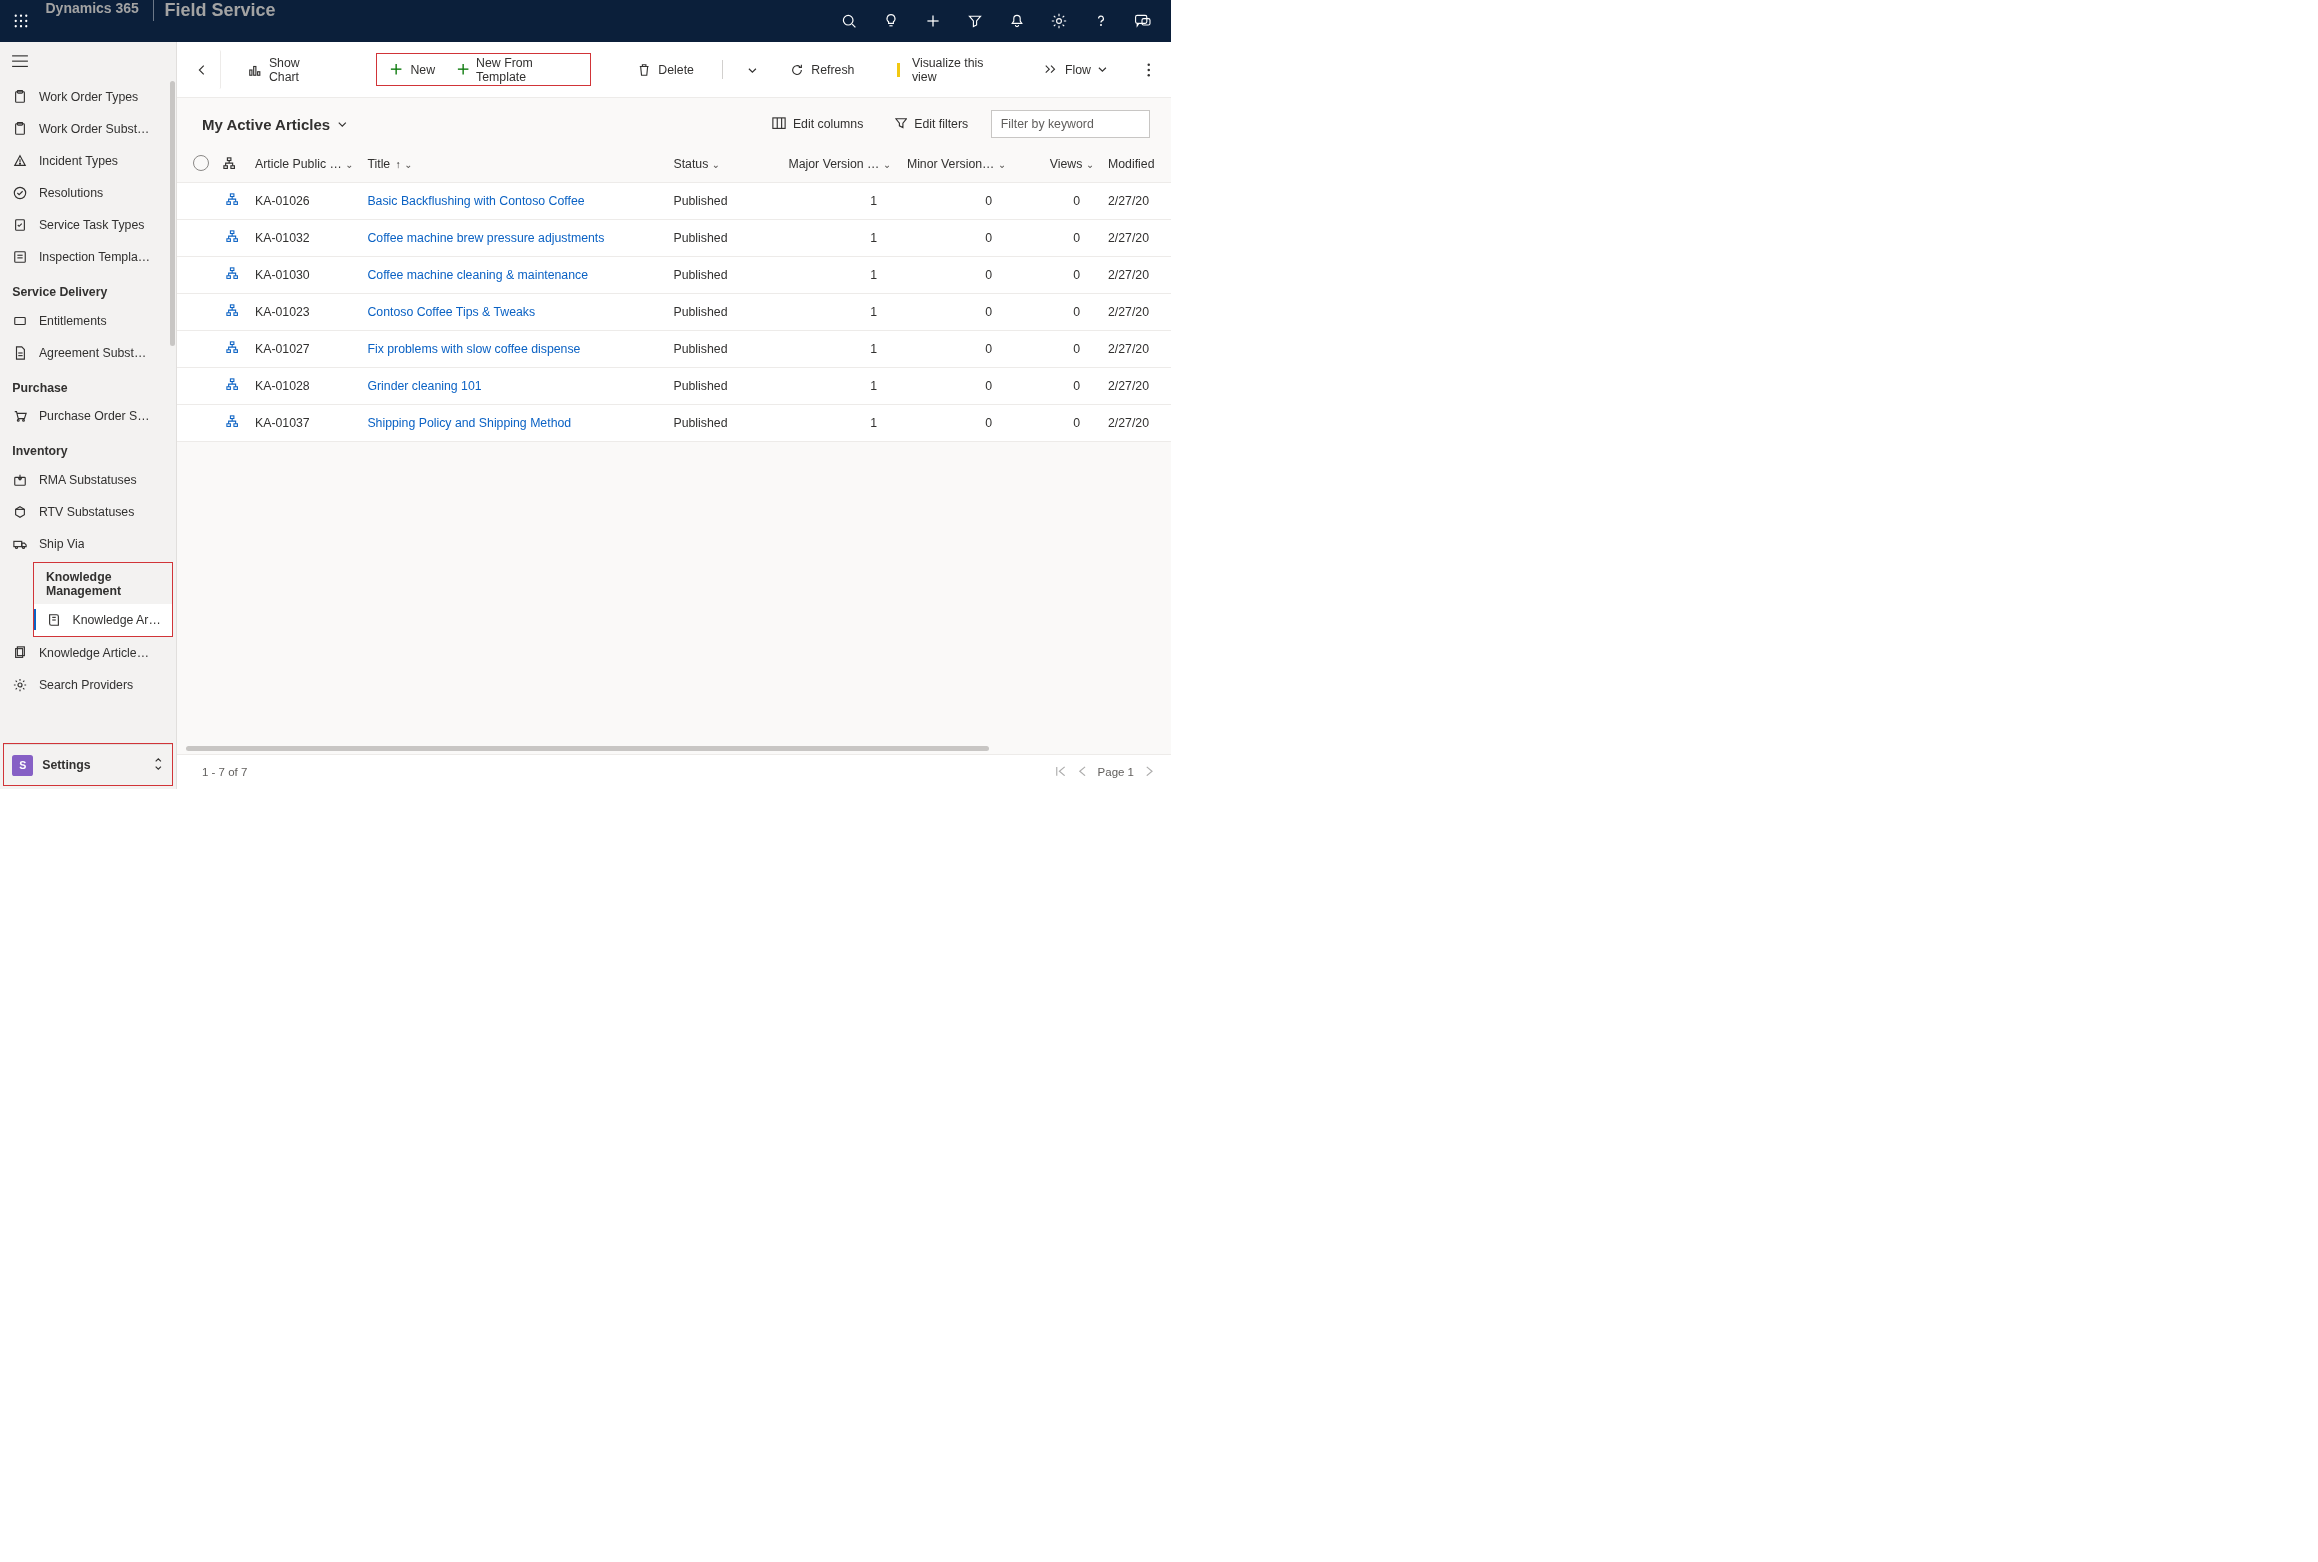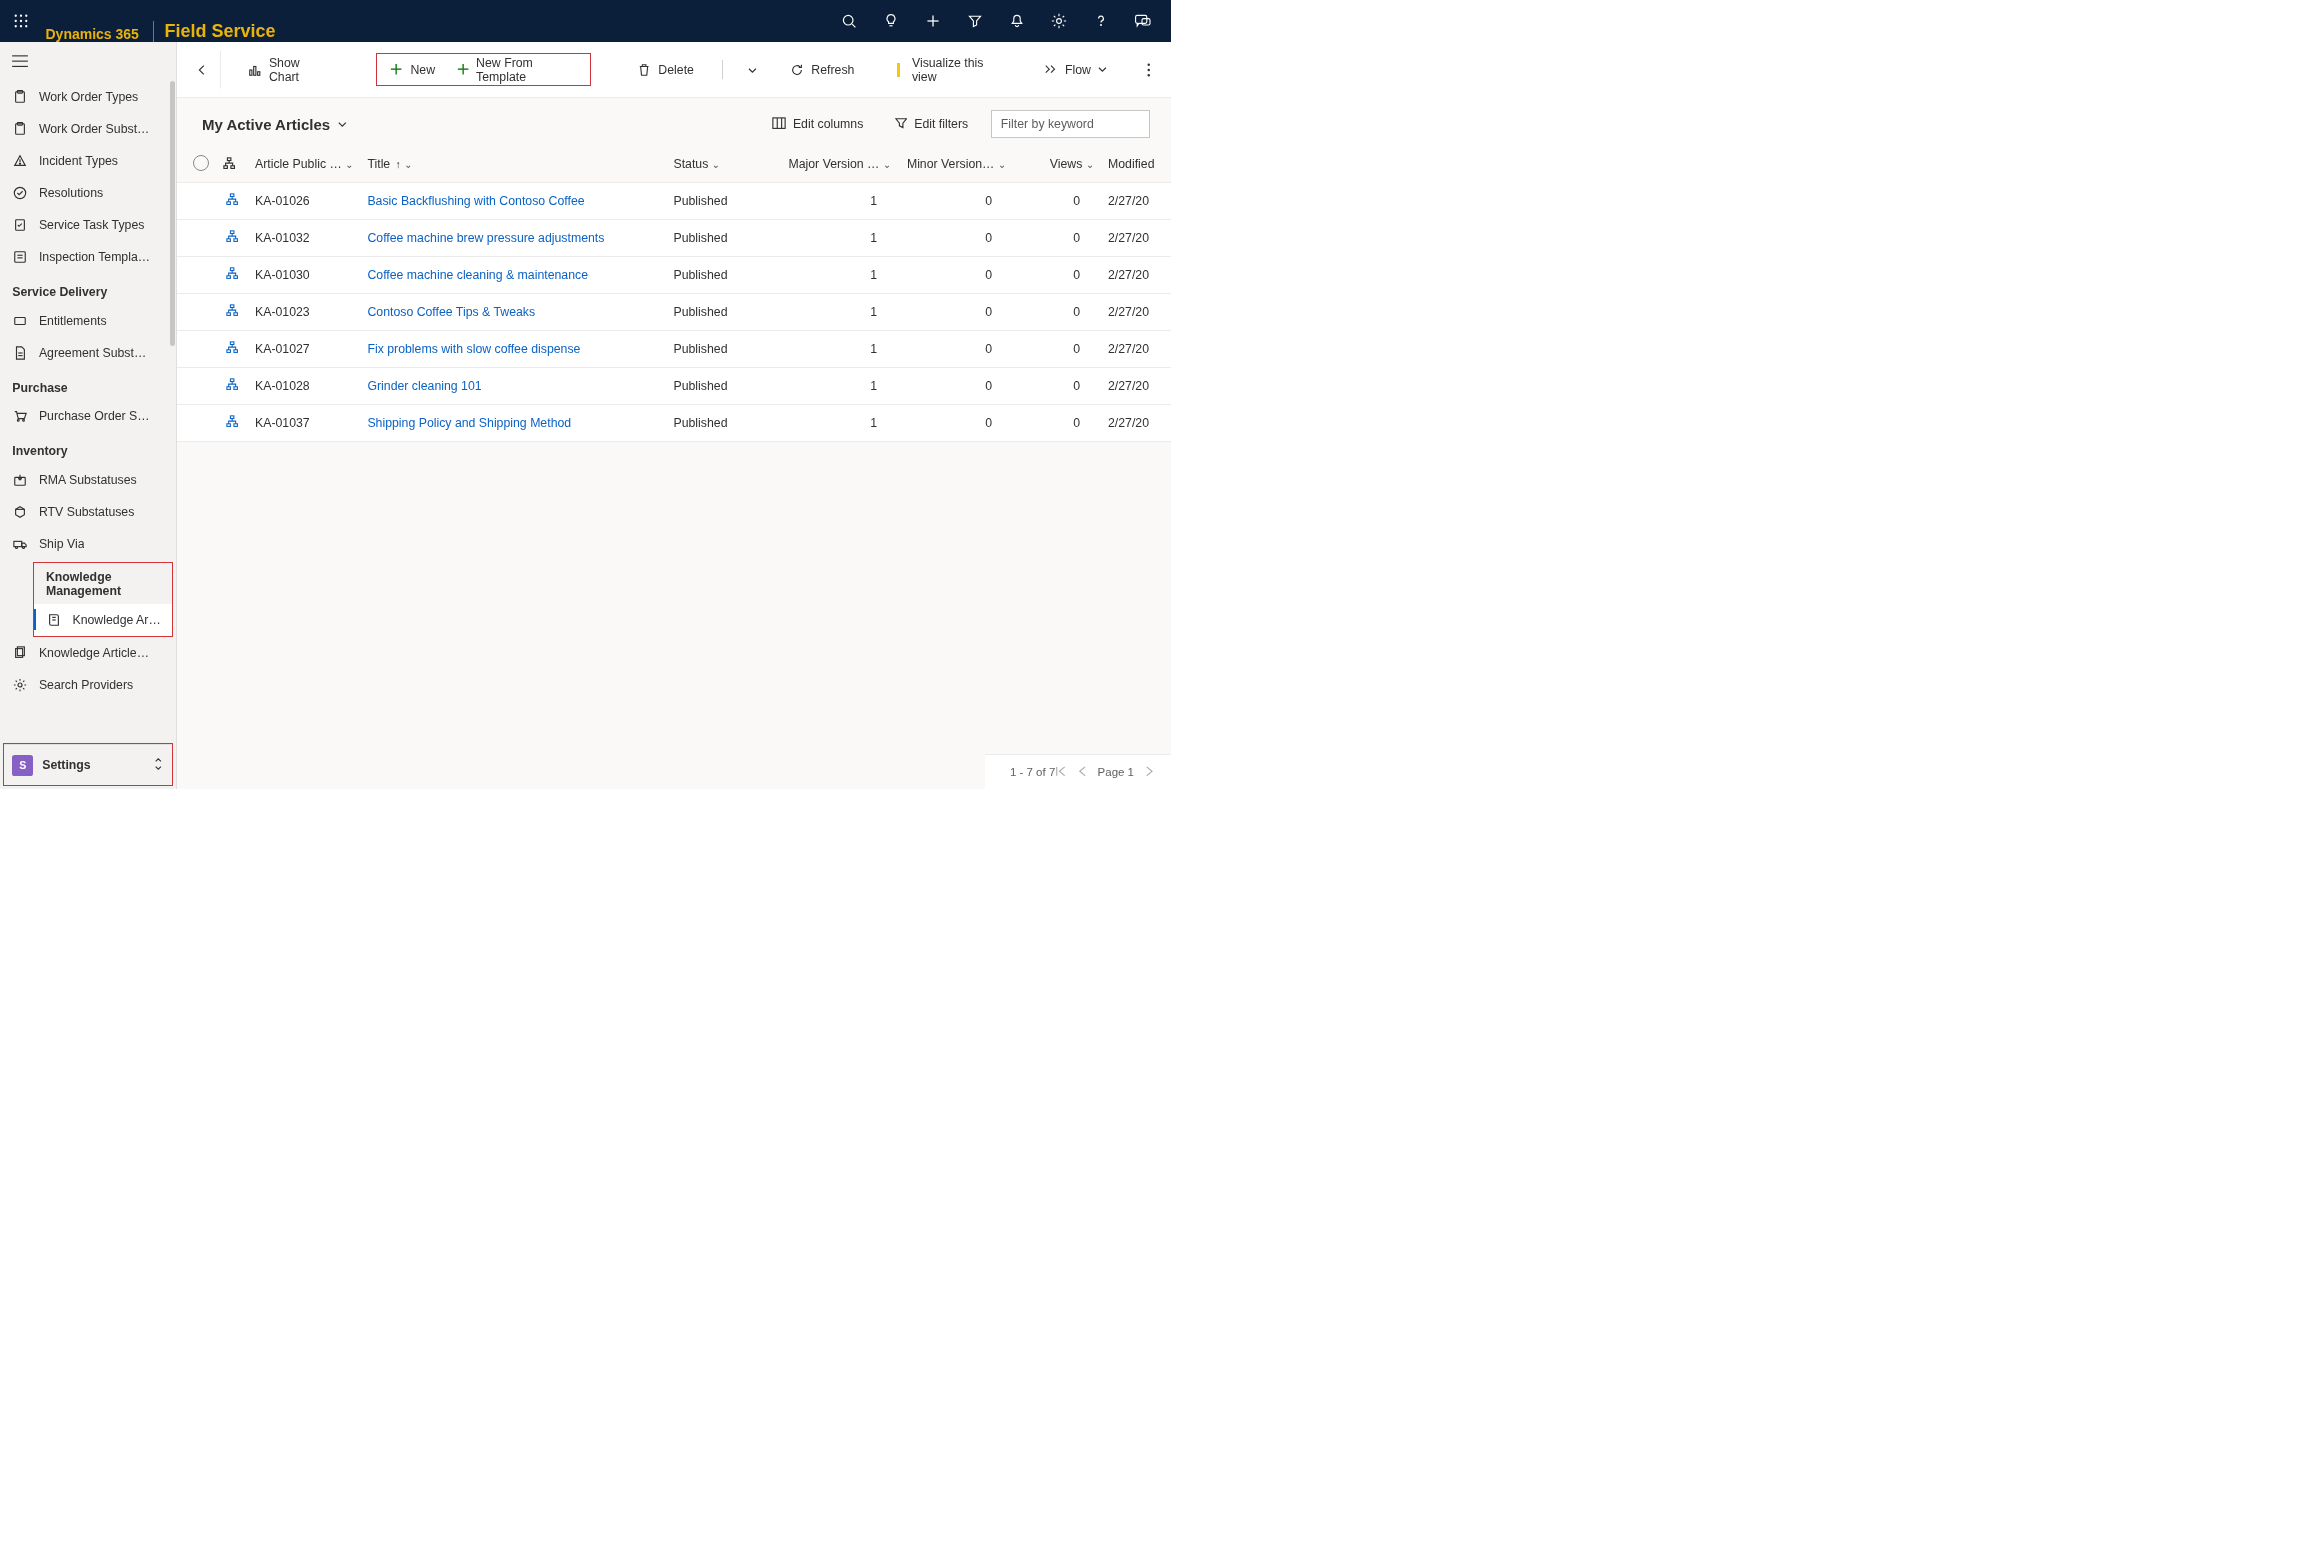--- a/index.html
+++ b/index.html
@@ -10,23 +10,23 @@
     background: #fff;
     width: 1171px;
     height: 789px;
     overflow: hidden;
     position: relative;
   }
   
   .topbar {
     height: 42px;
     background: #0b1f3a;
-    color: #eab308;
+    color: #a3a3a3;
     display: flex;
-    align-items: flex-end;
+    align-items: flex-start;
     padding: 0 7px 0 0;
   }
   .waffle { width: 42px; height: 42px; display: flex; align-items: center; justify-content: center; cursor: pointer; }
   .app-title { font-weight: 600; font-size: 14px; padding: 0 10.6px 0 3.5px; }
   .app-divider { width: 0.9px; height: 21px; background: rgba(255,255,255,.4); margin: 0 10.6px 0 3.5px; }
   .app-sub { font-size: 18px; font-weight: 700; }
   .topbar-spacer { flex: 1; }
   .topbar-icon { width: 42px; height: 42px; display: flex; align-items: center; justify-content: center; cursor: pointer; }
   .topbar-icon svg { stroke: #fff; fill: none; }
 
@@ -93,21 +93,21 @@
   .viewtitle { font-size: 15px; font-weight:600; display:flex; align-items:center; gap:7px; }
   .viewhdr-spacer { flex:1; }
   .viewhdr-btn { display:inline-flex; align-items:center; gap:7px; padding:5.3px 8.8px; cursor:pointer; font-size:12.3px; }
   .filter-input {
     height:28px; width:159px; border:0.9px solid #c8c6c4; padding:0 8.8px; font-size:12.3px;
     background:#fff; color:#323130;
   }
   .filter-input::placeholder { color:#605e5c; }
 
   
-  .grid-wrap { flex:1; overflow:hidden; background:#faf9f8; padding: 0 0 0 0; display:flex; flex-direction:column;align-items:flex-end; }
+  .grid-wrap { flex:1; overflow:hidden; background:#faf9f8; padding: 0 0 0 0; display:flex; flex-direction:column; }
   .grid { width:100%; border-collapse:collapse; }
   .grid-head-row th {
     text-align:left; font-weight:400; font-size:12.3px; color:#323130;
     height:35px; border-bottom:0.9px solid #edebe9; padding: 0 7px;
     white-space: nowrap; background:#faf9f8;
   }
   .grid-head-row th.sel-col { width:35px; padding-left: 16px; }
   .grid-head-row th.ico-col { width:32px; }
   .grid-body-row td {
     height:37px; border-bottom:0.9px solid #edebe9; padding: 0 7px; font-size:12.3px;

